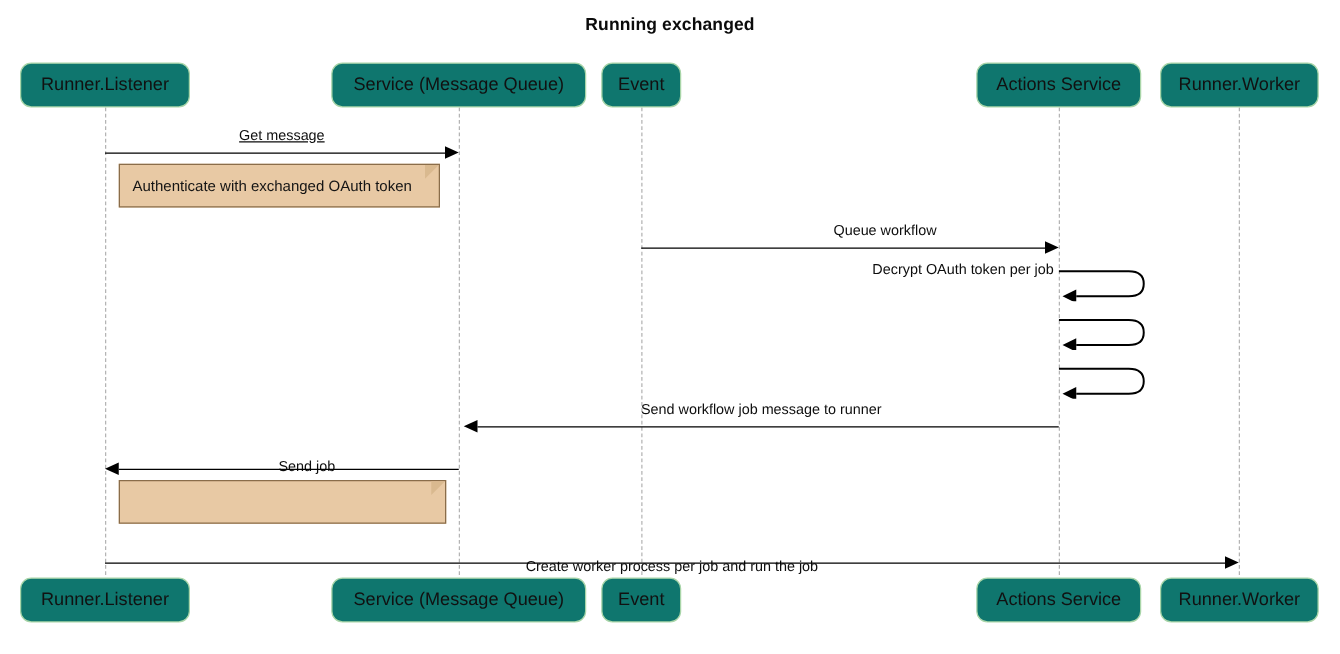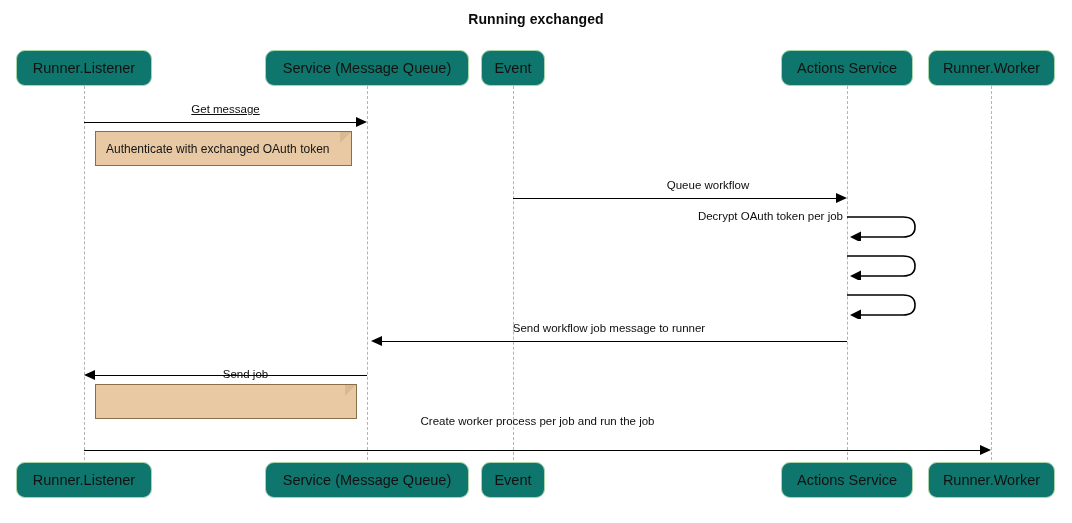--- a/index.html
+++ b/index.html
@@ -155,21 +155,21 @@
   </div>
 
   <div class="msg-label" style="left:371px; top:322px; width:476px;">Send workflow job message to runner</div>
   <div class="msg-line" style="left:382px; top:341px; width:465px;"></div>
   <div class="arrowhead left" style="left:371px; top:335.5px;"></div>
 
   <div class="msg-label" style="left:84px; top:368px; width:283px;margin-left:20px;">Send job</div>
   <div class="msg-line" style="left:95px; top:375px; width:272px;"></div>
   <div class="arrowhead left" style="left:84px; top:369.5px;"></div>
 
-  <div class="msg-label" style="left:84px; top:415px; width:907px;">Create worker process per job and run the job</div>
+  <div class="msg-label" style="left:84px; top:448px; width:907px;">Create worker process per job and run the job</div>
   <div class="msg-line" style="left:84px; top:450px; width:896px;"></div>
   <div class="arrowhead right" style="left:980px; top:444.5px;"></div>
 
   <div class="note" style="left:95px; top:131px; width:257px; height:35px;">
     <span>Authenticate with exchanged OAuth token</span>
     <span class="note-fold-tri"></span>
   </div>
 
   <div class="note" style="left:95px; top:384px; width:262px; height:35px;">
     <span class="note-fold-tri"></span>

